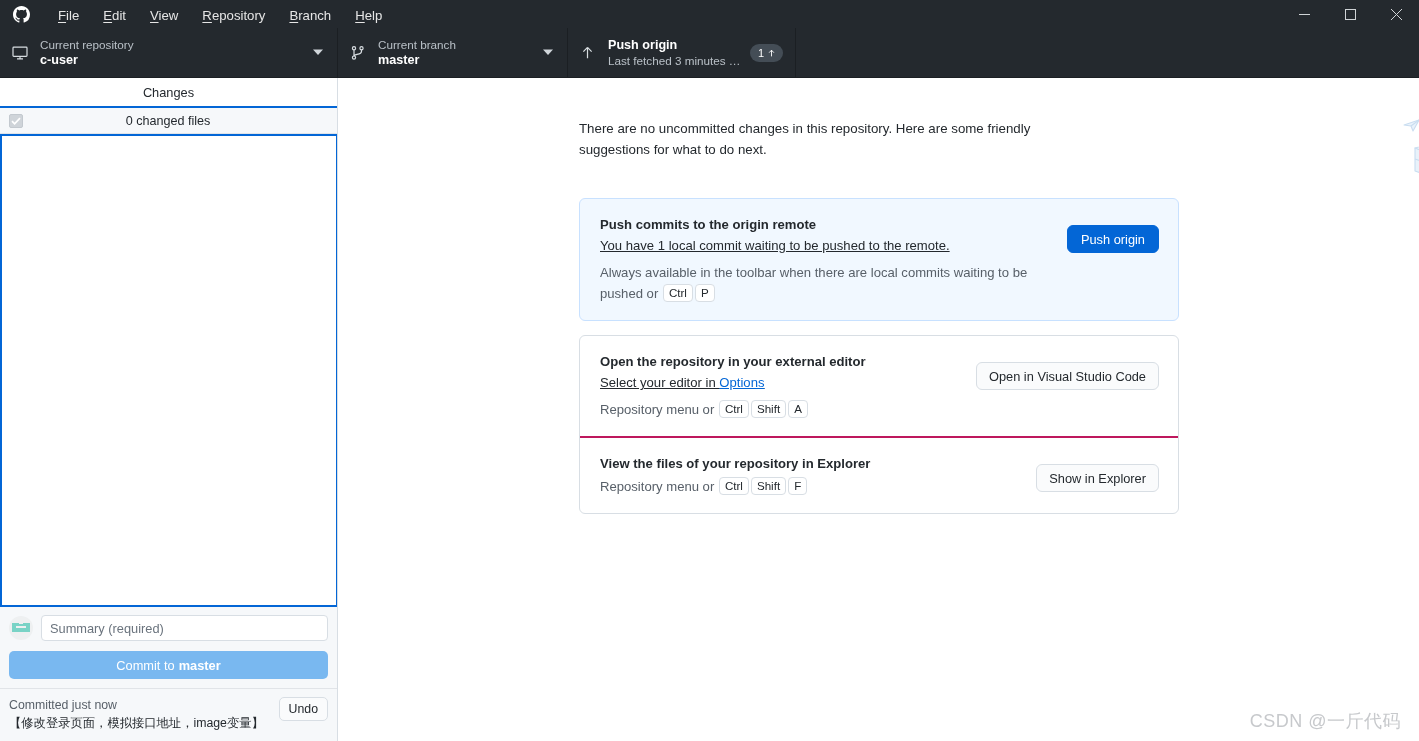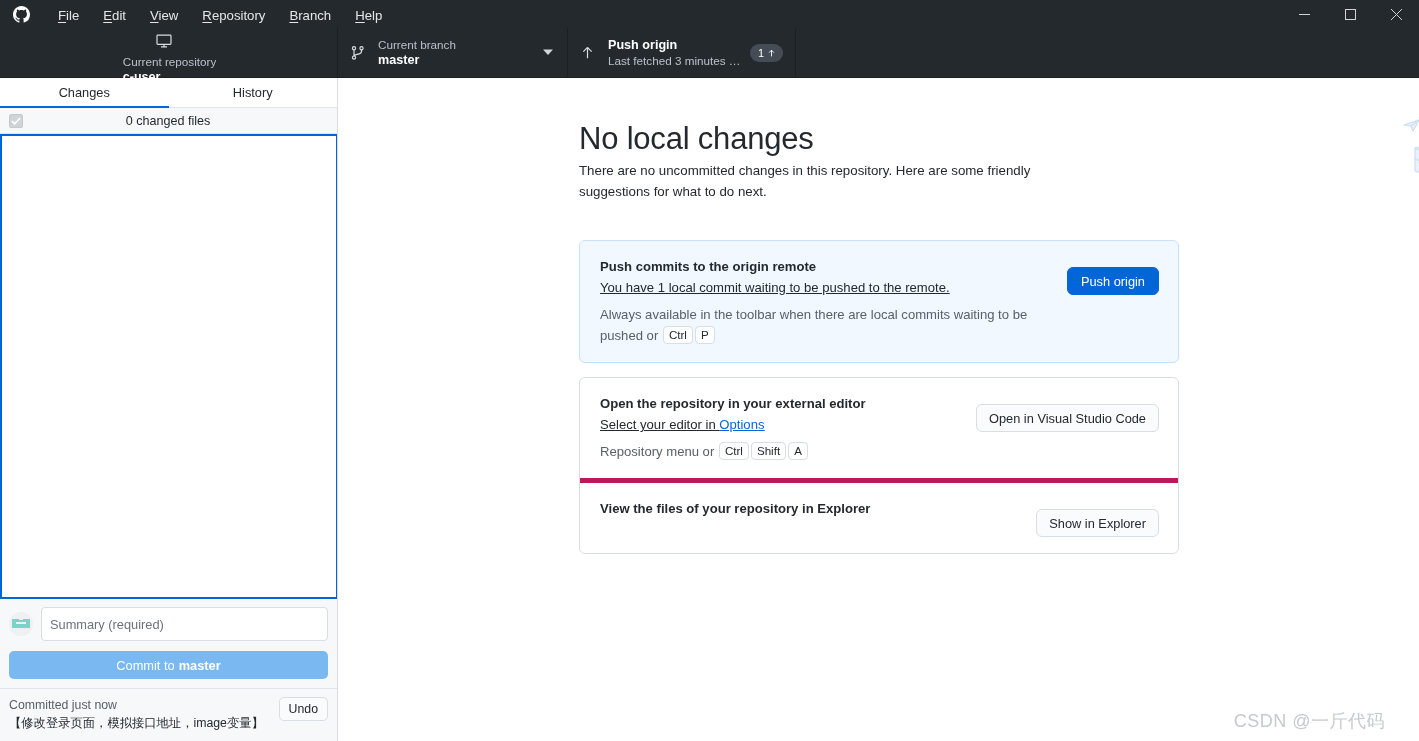--- a/index.html
+++ b/index.html
@@ -82,21 +82,20 @@
   .tb-section {
     display: flex;
     align-items: center;
     padding: 0 12px;
     position: relative;
     cursor: default;
   }
   .tb-repo {
     width: 338px;
     border-right: 1px solid #1b1f23;
-    flex-direction: column;
   }
   .tb-branch {
     width: 230px;
     border-right: 1px solid #1b1f23;
   }
   .tb-push {
     width: 228px;
     border-right: 1px solid #1b1f23;
   }
   .tb-icon {
@@ -255,21 +254,21 @@
     flex: 0 0 24px;
     border-radius: 50%;
     background: #eef0f1;
     display: flex;
     align-items: center;
     justify-content: center;
     overflow: hidden;
   }
   .summary-input {
     flex: 1 1 auto;
-    height: 34px;
+    height: 26px;
     border: 1px solid #d8dee4;
     border-radius: 4px;
     background: #ffffff;
     font-size: 12.8px;
     color: #24292e;
     padding: 0 8px;
     font-family: inherit;
     outline: none;
   }
   .summary-input::placeholder { color: #6a737d; }
@@ -394,21 +393,21 @@
     background: #f1f8ff;
     border-color: #c8e1ff;
     margin-bottom: 14px;
   }
   .card-row {
     display: flex;
     align-items: flex-start;
     padding: 16px 19px 16px 20px;
     gap: 12px;
   }
-  .card-row + .card-row { border-top: 5px solid #be185d; }
+  .card-row + .card-row { border-top: 2px solid #be185d; }
   .card-body { flex: 1 1 auto; min-width: 0; }
   .card-title {
     font-size: 13.1px;
     font-weight: bold;
     color: #24292e;
     line-height: 19px;
   }
   .card-desc {
     font-size: 13.1px;
     color: #24292e;
@@ -459,21 +458,21 @@
     font-size: 12.8px;
     font-family: inherit;
     height: 28px;
     padding: 0 12px;
     cursor: default;
     white-space: nowrap;
   }
 
   .watermark {
     position: absolute;
-    right: 34px;
+    right: 18px;
     bottom: 8px;
     font-size: 18px;
     color: #c7c9cc;
     letter-spacing: 0.5px;
     user-select: none;
   }
 </style>
 </head>
 <body>
 
@@ -573,23 +572,20 @@
     </div>
   </div>
 
   <div class="content">
 
     <div class="sidebar">
 
       <div class="tabs">
         <div class="tab active">
           <span>Changes</span>
-        </div>
-        <div class="tab">
-          <span>History</span>
         </div>
       </div>
 
       <div class="changed-bar">
         <div class="chk">
           <svg width="10" height="8" viewBox="0 0 10 8" fill="none" stroke="#ffffff" stroke-width="1.7">
             <path d="M1 4.2l2.6 2.6L9 1.2"></path>
           </svg>
         </div>
         <div class="changed-text">0 changed files</div>
@@ -649,21 +645,20 @@
 
             <path d="M36 20 L54 13 L47 29 L44 23 Z" fill="#e3eef9"></path>
             <path d="M44 23 L54 13"></path>
             <path d="M5 42 L20 37 L14 48 L12 43 Z" fill="#eaf3fb"></path>
             <path d="M12 43 L20 37"></path>
             <path d="M53 45 L76 42 L66 56 L62 50 Z" fill="#eef5fc"></path>
             <path d="M62 50 L76 42"></path>
           </svg>
         </div>
 
-        <h1 class="h1">No local changes</h1>
         <div class="blurb">There are no uncommitted changes in this repository. Here are some friendly suggestions for what to do next.</div>
 
         <div class="cards">
 
           <div class="card highlight">
             <div class="card-row">
               <div class="card-body">
                 <div class="card-title">Push commits to the origin remote</div>
                 <div class="card-desc">You have 1 local commit waiting to be pushed to the remote.</div>
                 <div class="card-hint">
@@ -689,20 +684,23 @@
                 </div>
               </div>
               <div class="card-action">
                 <button class="btn-default">Open in Visual Studio Code</button>
               </div>
             </div>
 
             <div class="card-row">
               <div class="card-body">
                 <div class="card-title">View the files of your repository in Explorer</div>
+                <div class="card-hint tight">
+                  <span>Repository menu or </span><kbd>Ctrl</kbd><kbd>Shift</kbd><kbd>F</kbd>
+                </div>
               </div>
               <div class="card-action">
                 <button class="btn-default">Show in Explorer</button>
               </div>
             </div>
 
           </div>
         </div>
       </div>
 

